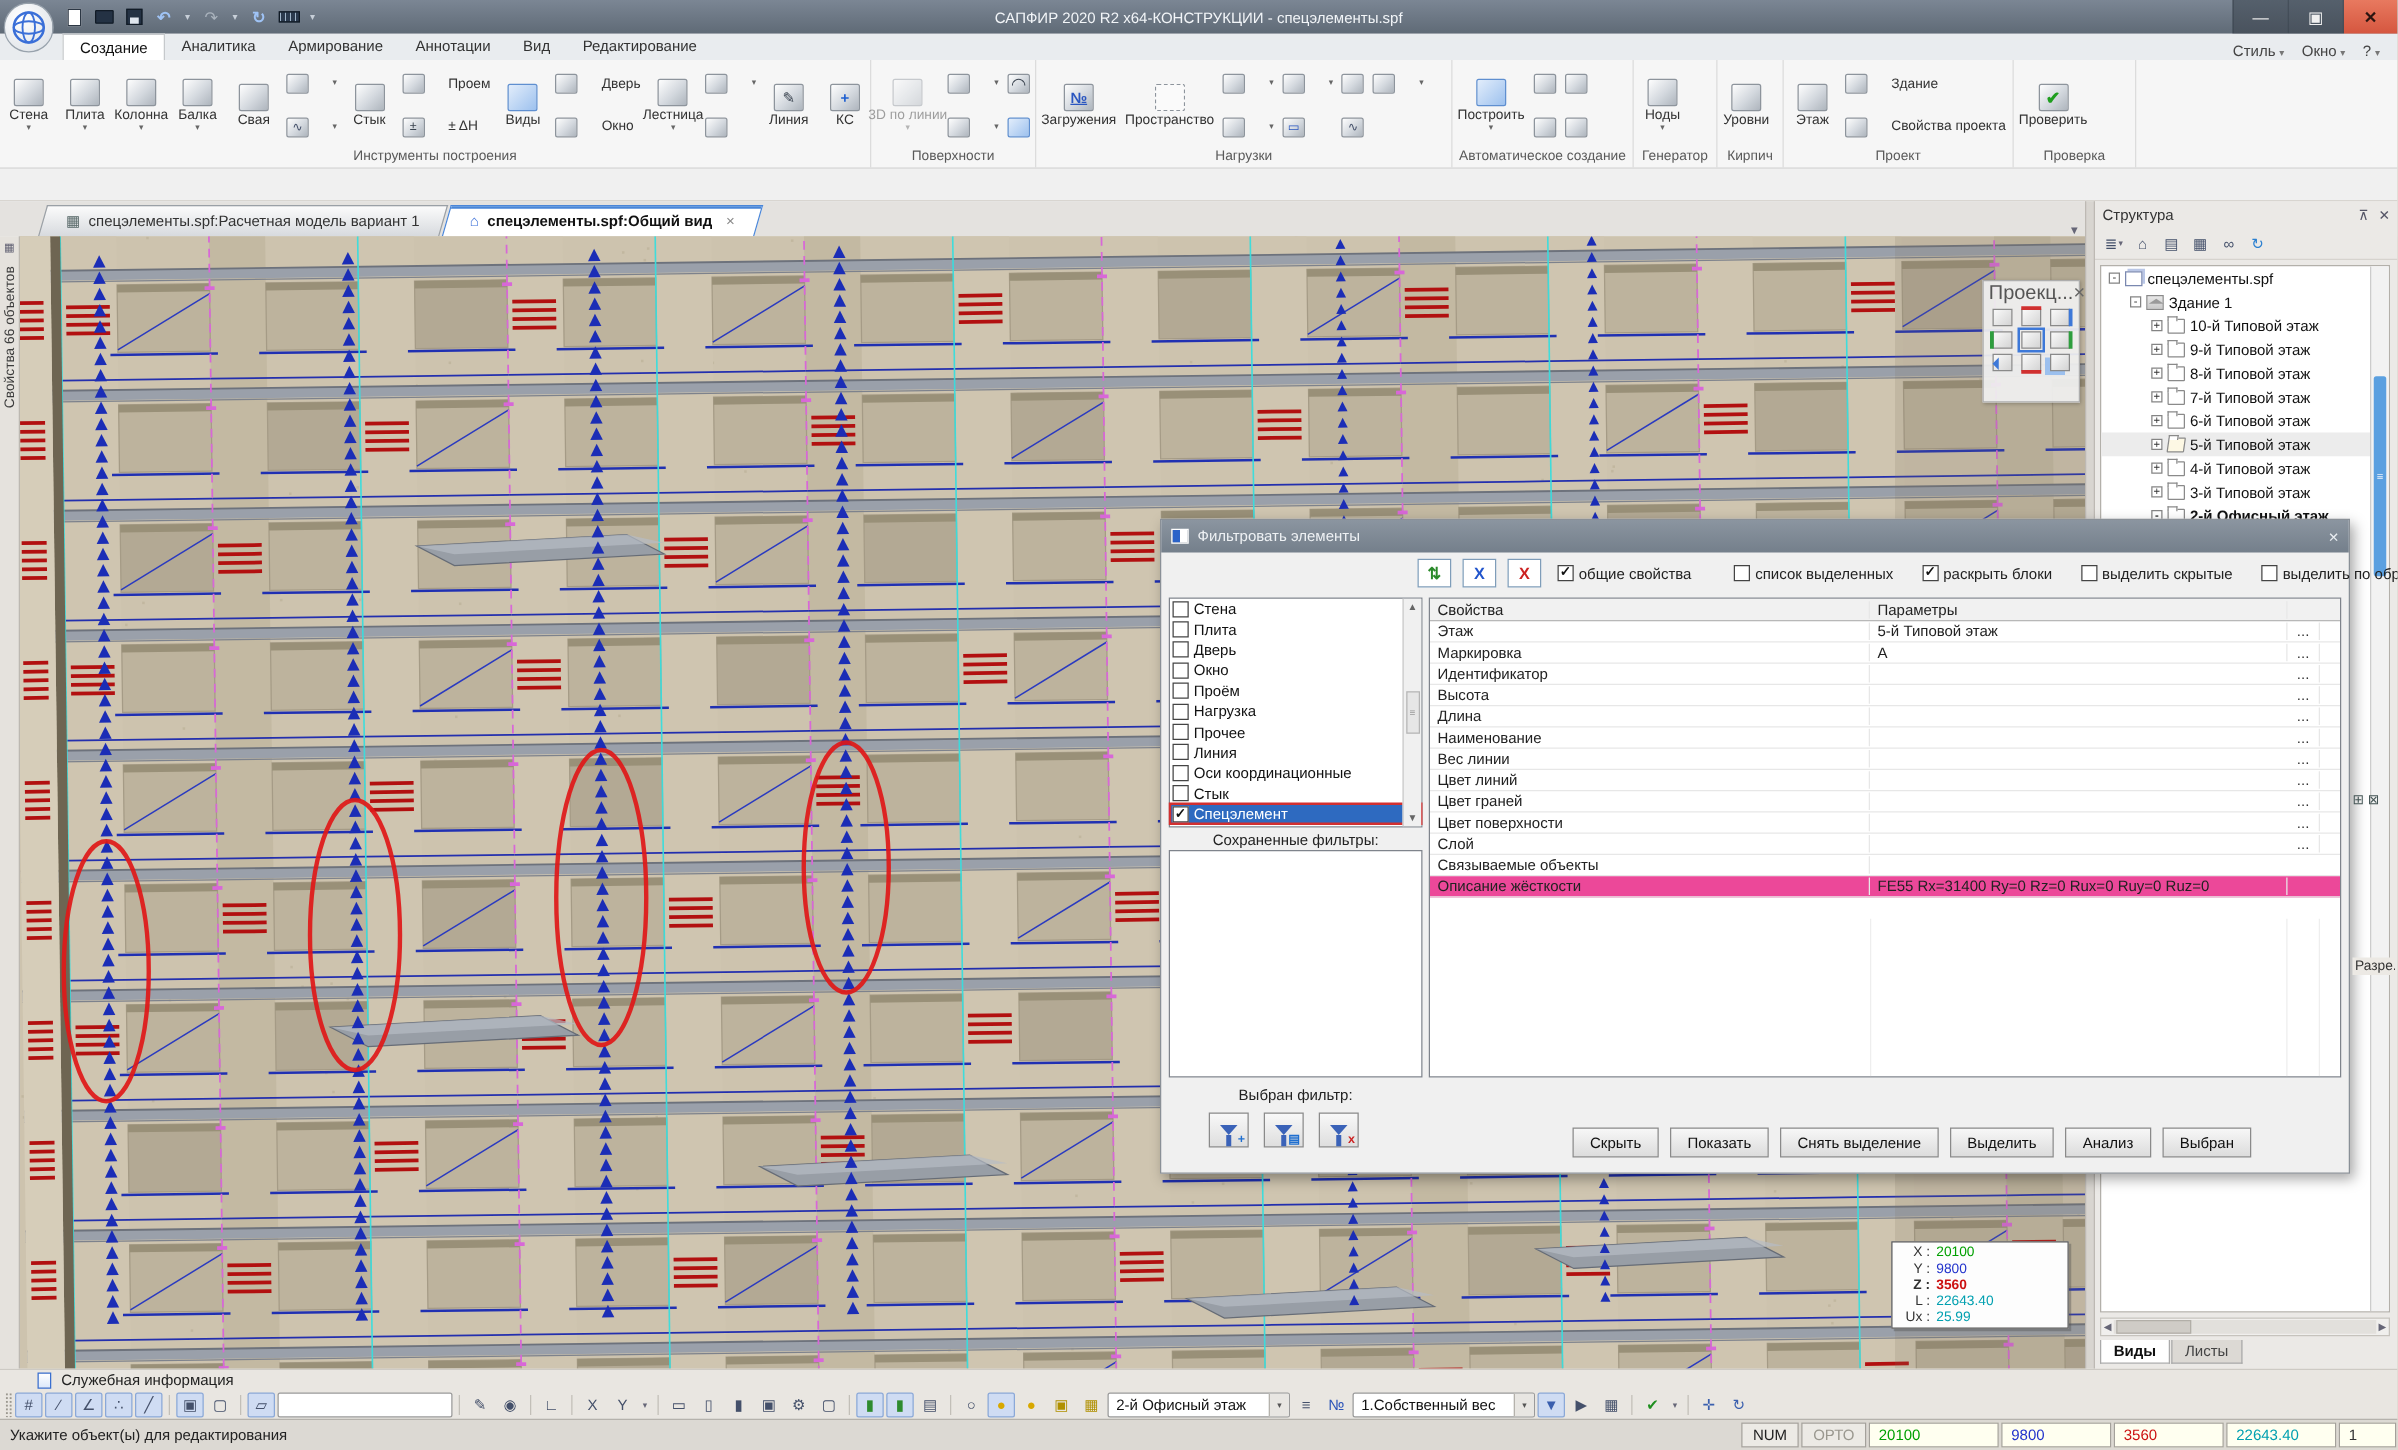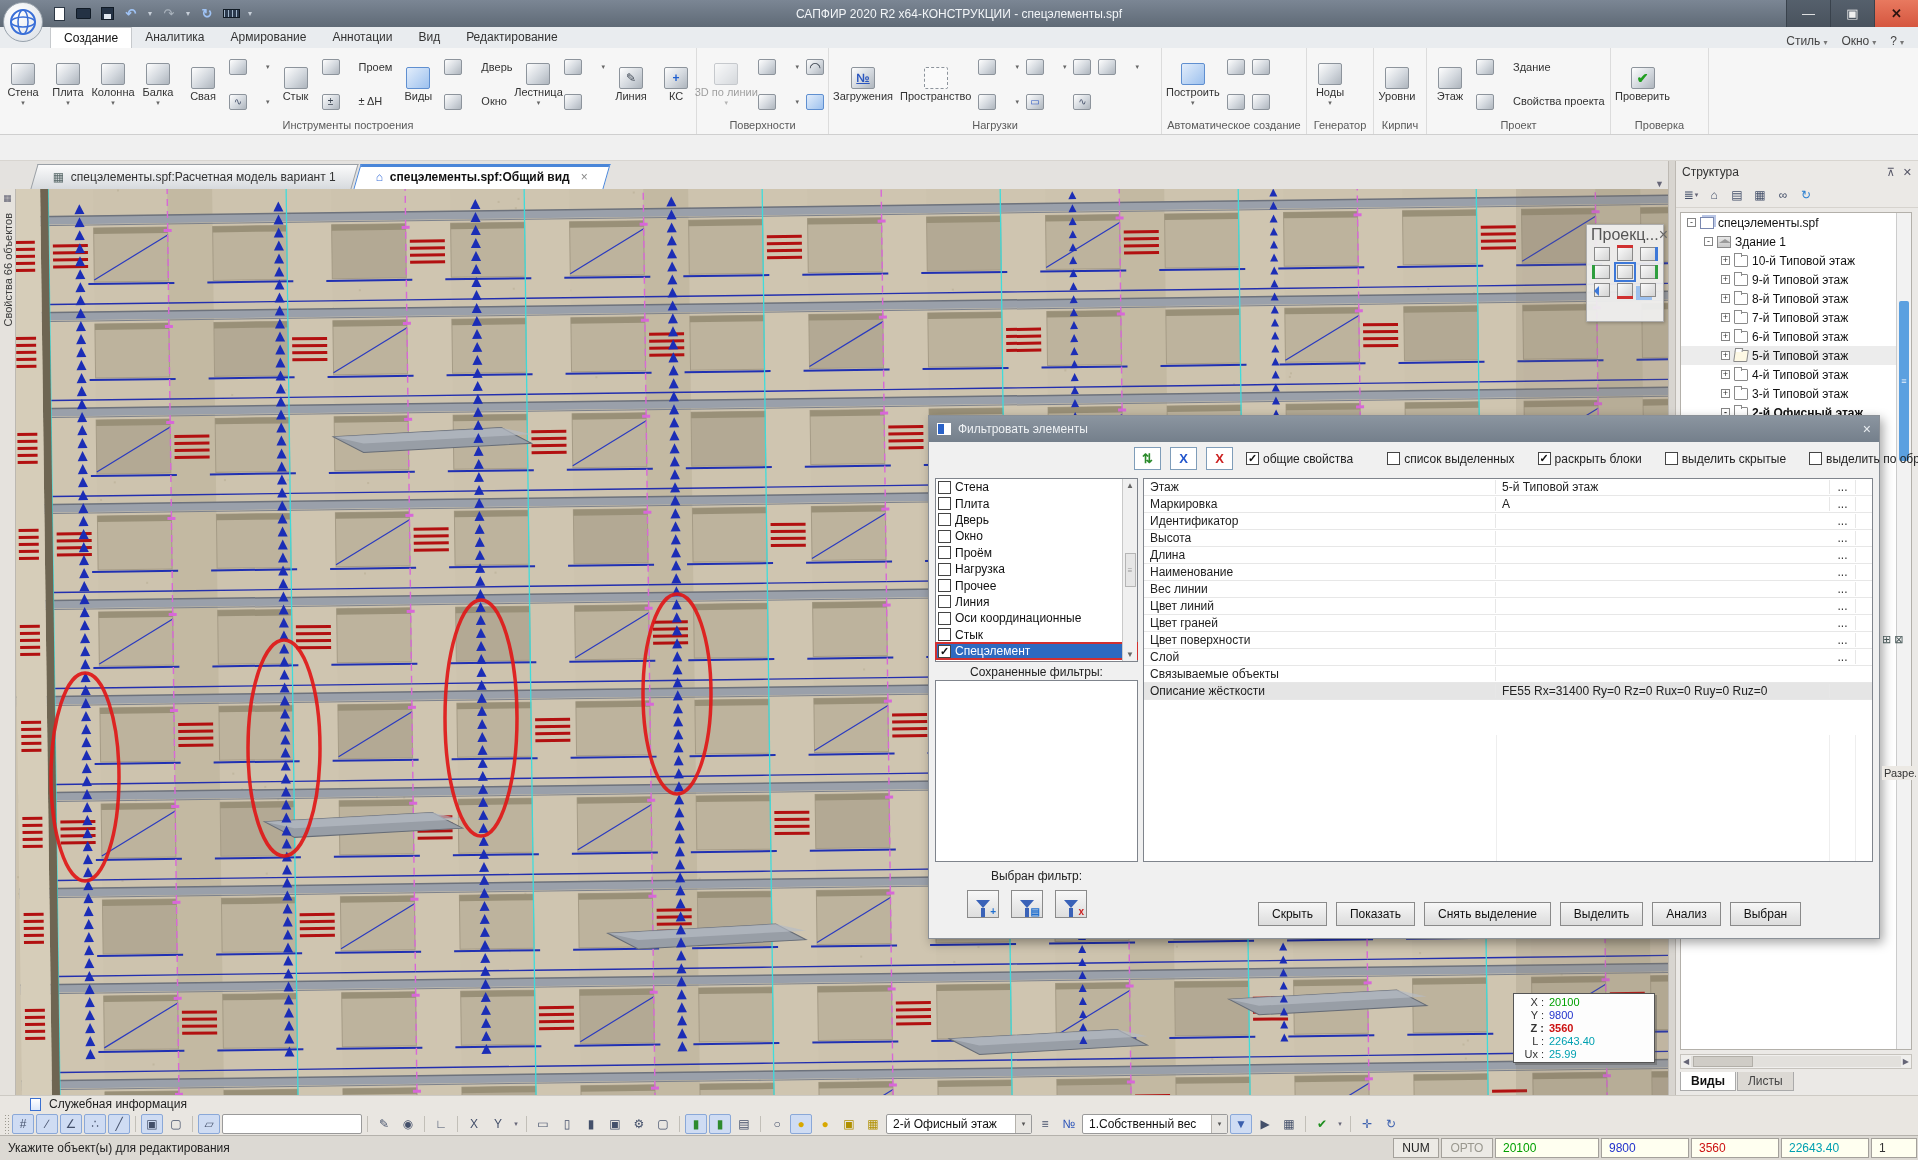--- a/index.html
+++ b/index.html
@@ -118,21 +118,21 @@
   .fun{width:0;height:0;border-left:7px solid transparent;border-right:7px solid transparent;border-top:8px solid #3a62b8;position:relative}
   .fun::after{content:"";position:absolute;left:-2px;top:-2px;width:4px;height:9px;background:#3a62b8;top:0px;left:-2px;transform:translateY(0px)}
   .fbtn em{position:absolute;right:2px;bottom:0;font-style:normal;font-size:10px;font-weight:bold;color:#1f6fd0}
   .ptable{position:absolute;left:214px;top:62px;width:730px;height:384px;background:#fff;border:1px solid #7f848c;font-size:12px;overflow:hidden}
   .throw{display:grid;grid-template-columns:352px 1fr 26px 16px;height:17px;align-items:center;border-bottom:1px solid #e7e7e7}
   .throw>div{padding-left:6px;overflow:hidden;white-space:nowrap}
   .throw>div:nth-child(1){border-right:1px solid #e7e7e7}
   .throw>div:nth-child(2){border-right:1px solid #e7e7e7}
   .throw>div:nth-child(3){border-right:1px solid #e7e7e7;text-align:center;padding:0;color:#333}
   .throw.hd{background:#f1f1f1;border-bottom:1px solid #b8b8b8;height:18px;color:#222}
-  .throw.hl{background:#e5e5e5}
+  .throw.hl{background:#ec4899}
   .vfill{position:absolute;top:256px;bottom:0;width:1px;background:#eee}
   .dbtns{position:absolute;left:329px;top:486px;display:flex;gap:9px}
   .dbtn{height:24px;padding:0 13px;border:1px solid #8a8a8a;background:linear-gradient(#f7f7f7,#dcdcdc);font-size:12px;color:#111;display:flex;align-items:center}
 
   
   .rpanel{position:absolute;left:1676px;top:161px;width:242px;height:934px;background:#ebe9e6}
   .rp-h{height:22px;display:flex;align-items:center;padding:0 6px;font-size:12px;color:#333}
   .rp-h .ic2{margin-left:auto;display:flex;gap:8px;color:#556;font-size:11px}
   .rp-tb{height:25px;display:flex;align-items:center;gap:3px;padding:0 5px;border-bottom:1px solid #d6d3ce}
   .rpi{min-width:20px;height:19px;display:flex;align-items:center;justify-content:center;font-size:12px;color:#44506a}
@@ -2572,20 +2572,26 @@
       </span>
       <span class="fbtn">
         <span class="fun"></span>
         <em style="color: rgb(204, 34, 34);">х</em>
       </span>
     </div>
   <div class="ptable" id="ptable">
     <div class="vfill" style="left:352px"></div>
     <div class="vfill" style="right:42px"></div>
     <div class="vfill" style="right:16px"></div>
+  <div class="throw hd">
+        <div>Свойства</div>
+        <div>Параметры</div>
+        <div></div>
+        <div></div>
+      </div>
       <div class="throw">
         <div>Этаж</div>
         <div>5-й Типовой этаж</div>
         <div>...</div>
         <div></div>
       </div>
       <div class="throw">
         <div>Маркировка</div>
         <div>A</div>
         <div>...</div>

